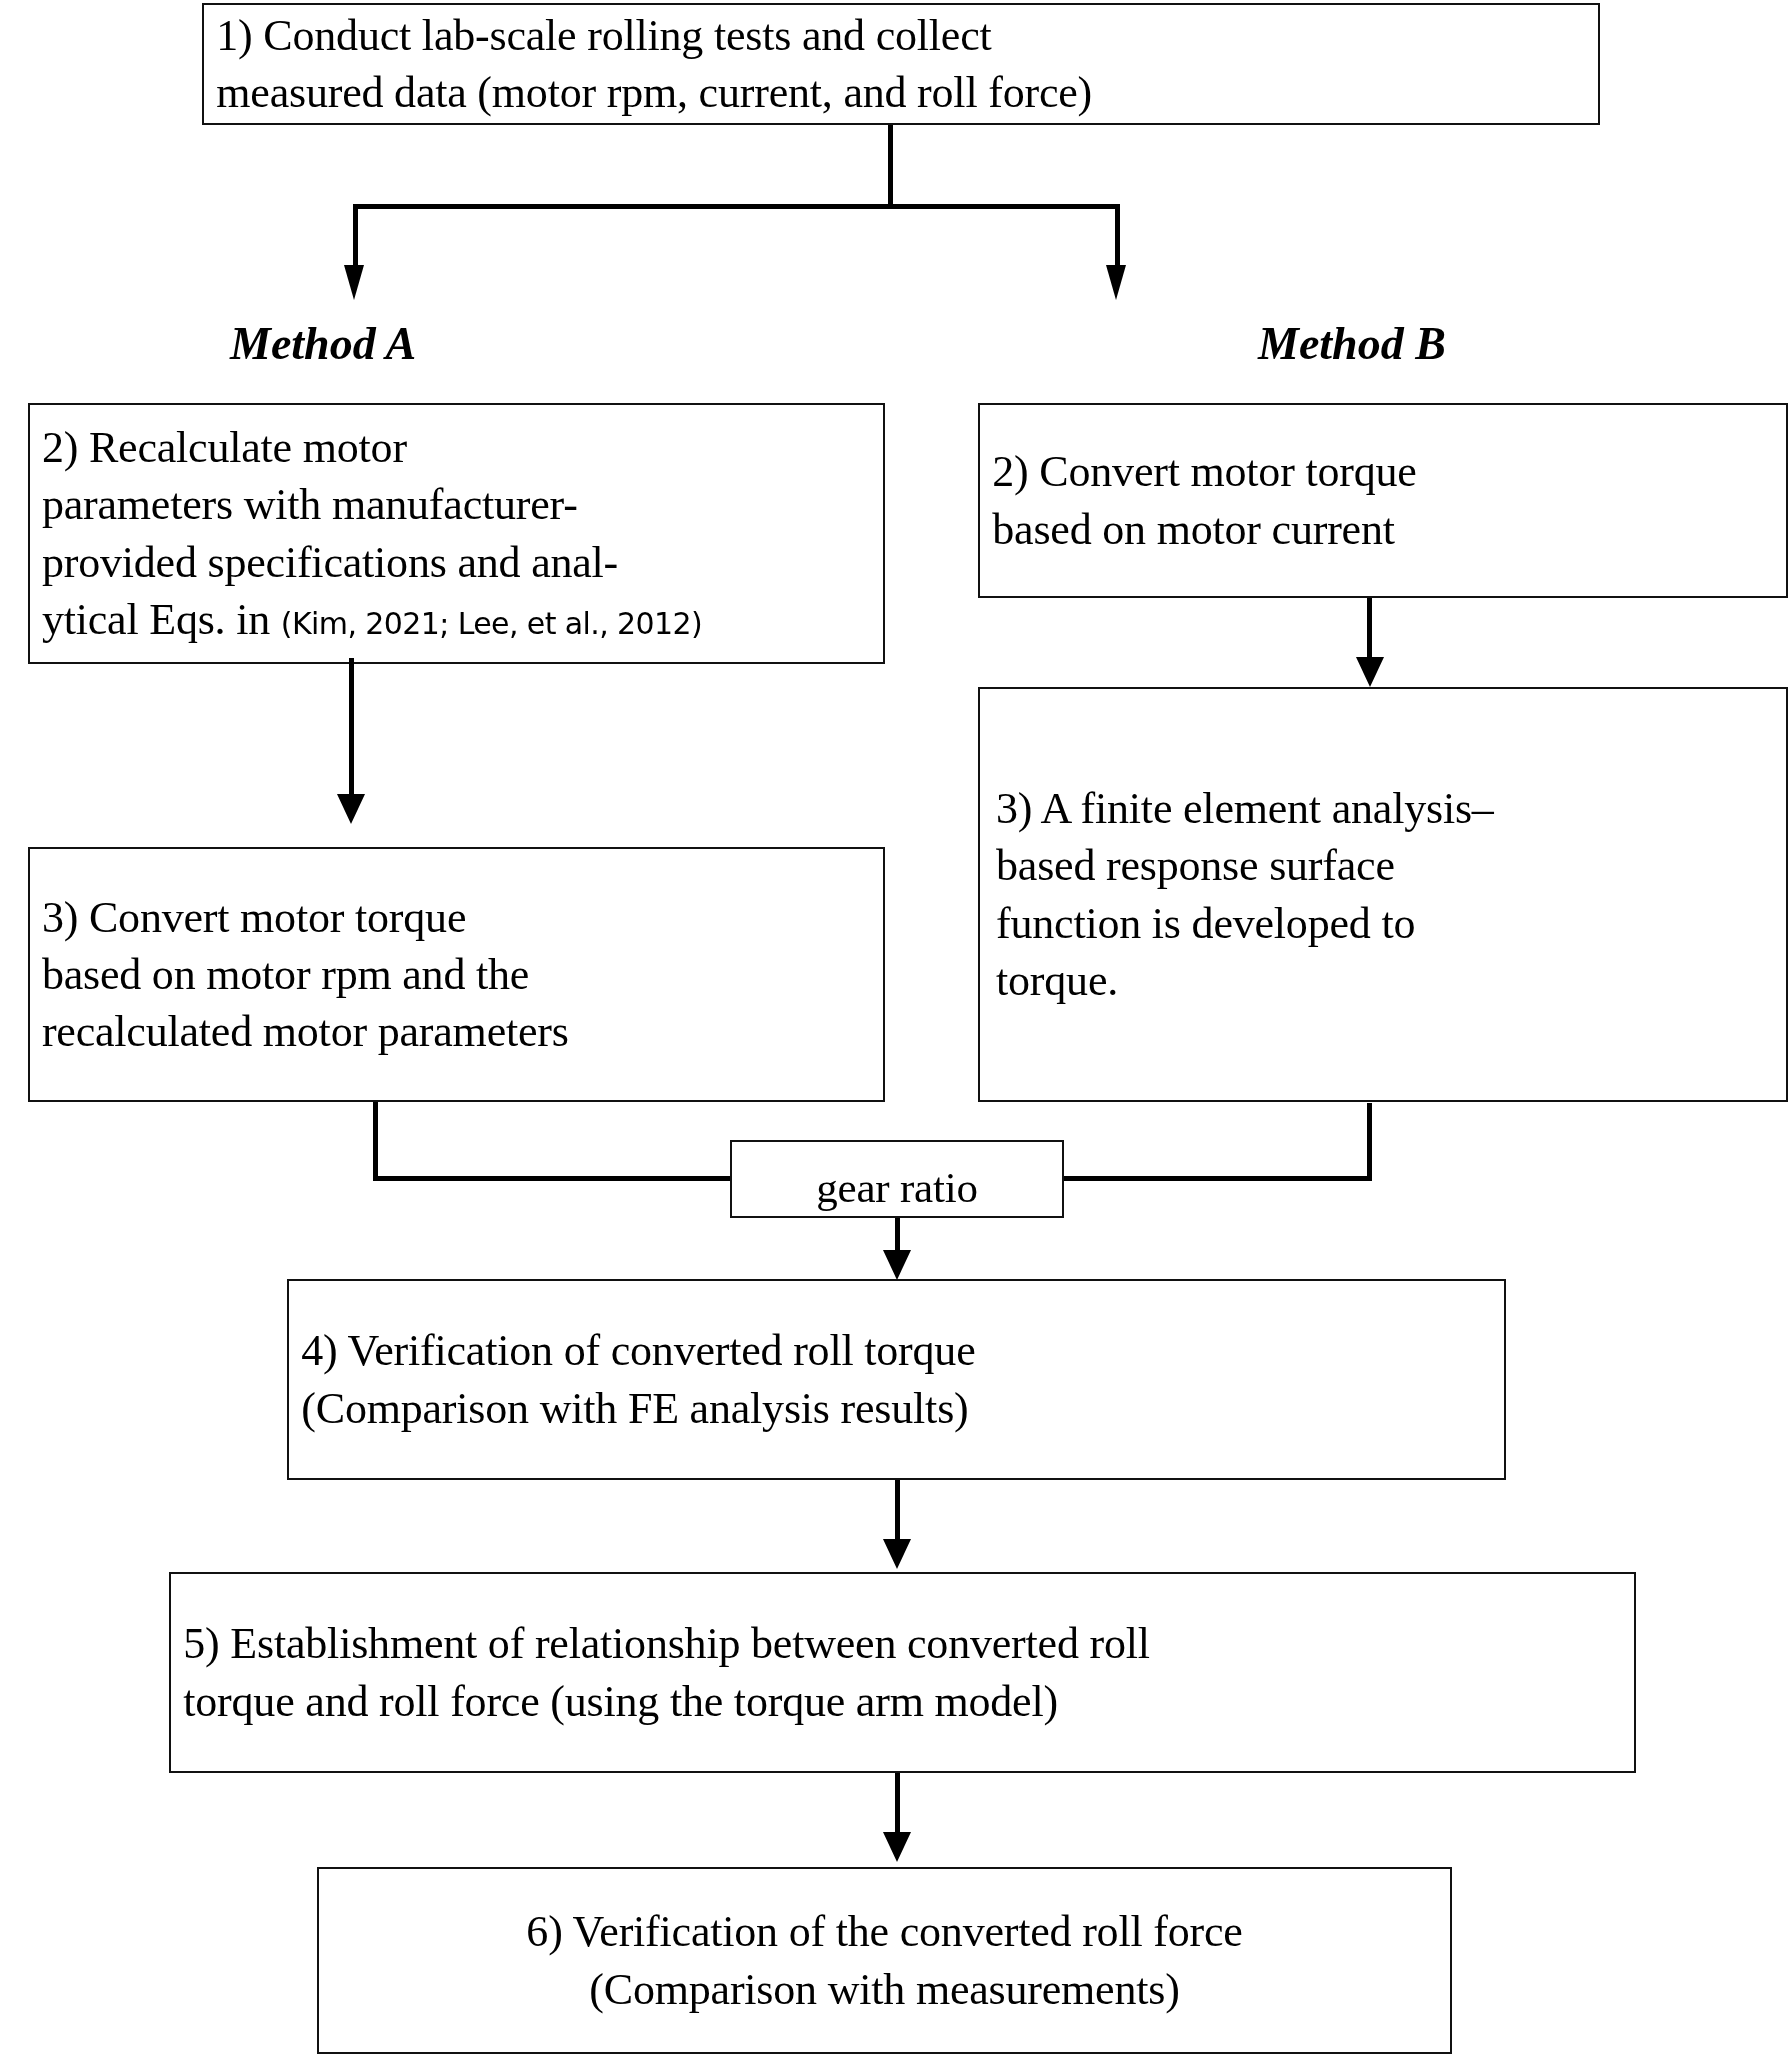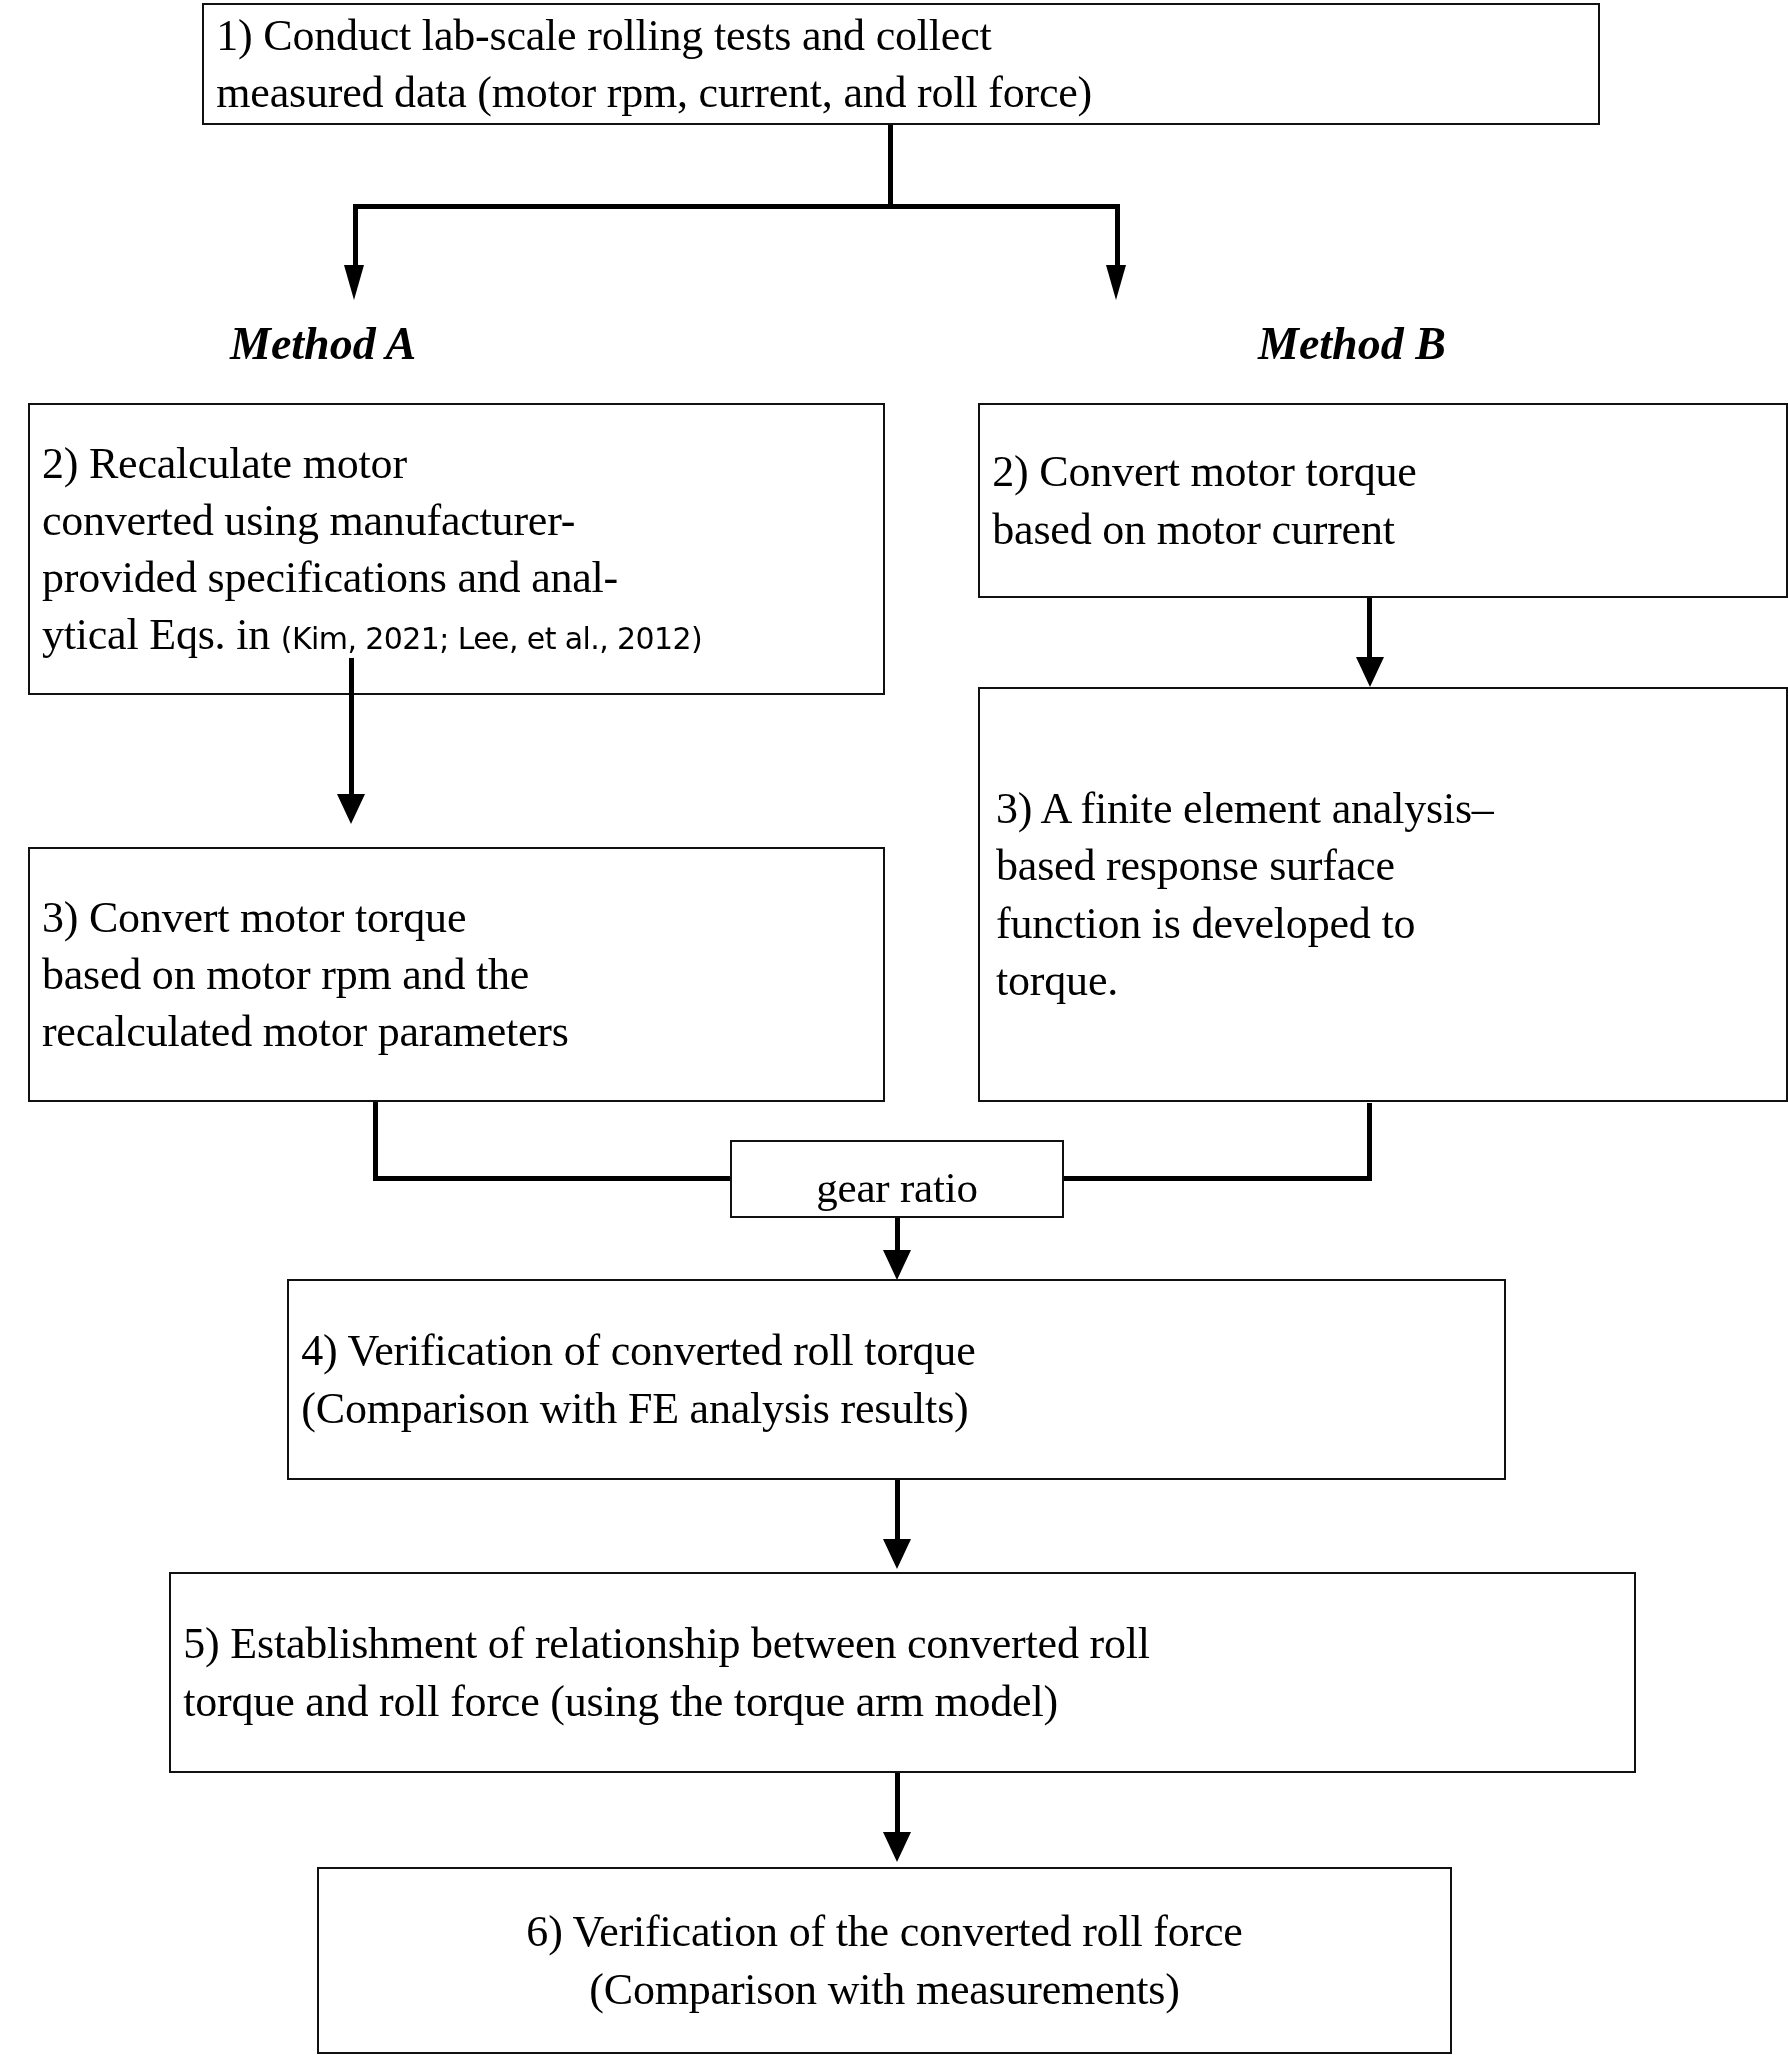--- a/index.html
+++ b/index.html
@@ -97,23 +97,23 @@
 
   <div class="vline" style="left:353px; top:204px; height:66px;"></div>
   <div class="arrowhead slim" style="left:344px; top:265px;"></div>
 
   <div class="vline" style="left:1115px; top:204px; height:66px;"></div>
   <div class="arrowhead slim" style="left:1106px; top:265px;"></div>
 
   <div class="method-label" style="left:230px; top:317px;">Method A</div>
   <div class="method-label" style="left:1258px; top:317px;">Method B</div>
 
-  <div class="box pad-l" style="left:15.6px; top:403px; width:857px; height:292px;">
+  <div class="box pad-l" style="left:15.6px; top:403px; width:857px; height:261px;">
     <span class="line">2) Recalculate motor</span>
-    <span class="line">converted using manufacturer-</span>
+    <span class="line">parameters with manufacturer-</span>
     <span class="line">provided specifications and anal-</span>
     <span class="line"><span>ytical Eqs. in </span><span class="cite">(Kim, 2021; Lee, et al., 2012)</span></span>
   </div>
 
   <div class="vline" style="left:349px; top:658px; height:138px;"></div>
   <div class="arrowhead" style="left:337px; top:794px;"></div>
 
   <div class="box pad-l" style="left:15.6px; top:847px; width:857px; height:255px;">
     <span class="line">3) Convert motor torque</span>
     <span class="line">based on motor rpm and the</span>

